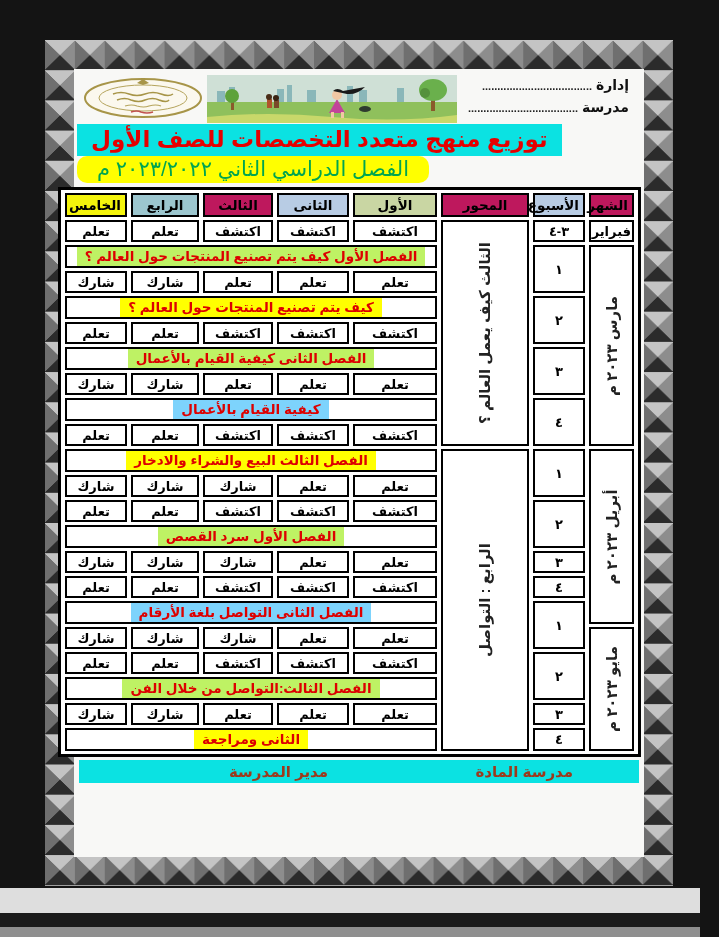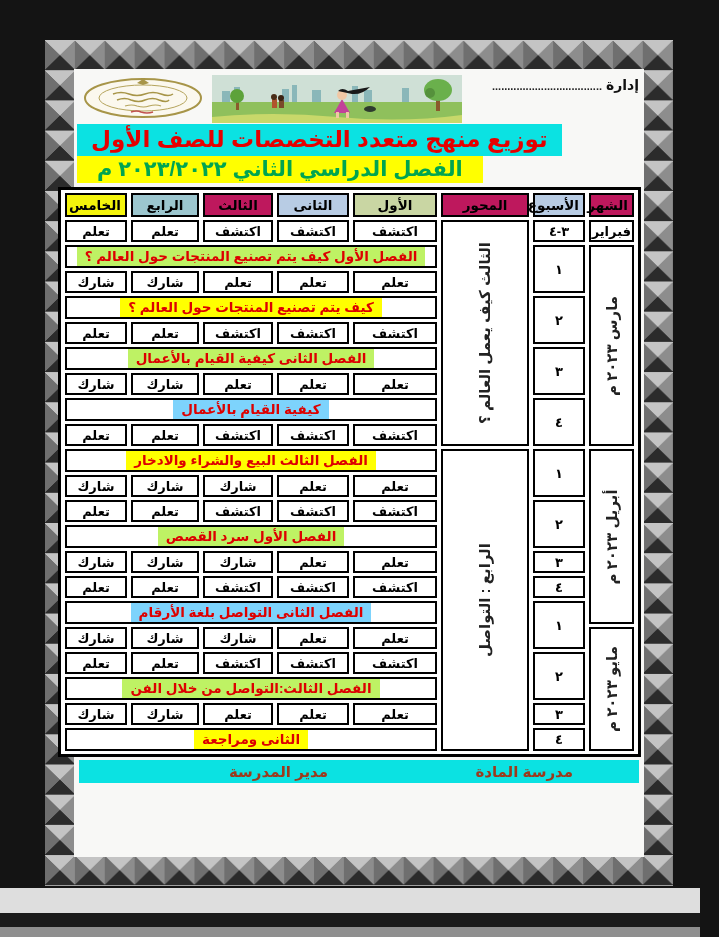--- a/index.html
+++ b/index.html
@@ -8,29 +8,29 @@
   .strip-light{position:absolute;left:0;top:888px;width:700px;height:25px;background:#dedede;}
   .strip-dark{position:absolute;left:0;top:913px;width:700px;height:14px;background:#1b1b1b;}
   .strip-gray{position:absolute;left:0;top:927px;width:700px;height:10px;background:#8f8f8f;}
   
   .frame{position:absolute;left:45px;top:40px;width:628px;height:846px;padding:29px;
     background-color:#555;
     background-image:conic-gradient(from 45deg,#8d8d8d 0deg 90deg,#2b2b2b 90deg 180deg,#6f6f6f 180deg 270deg,#c4c4c4 270deg 360deg);
     background-size:29.9px 30.2px;}
   .paper{width:570px;height:788px;background:#f8f8f6;direction:rtl;padding:3px 3px 0;}
   
-  .topband{display:flex;justify-content:space-between;align-items:flex-start;height:52px;padding:3px 2px 10px;}
+  .topband{display:flex;justify-content:flex-end;align-items:flex-start;height:52px;padding:3px 2px 10px;}
   .adminbox{width:172px;font-weight:bold;font-size:14px;color:#111;line-height:1.55;white-space:nowrap;}
   .adminbox .dots{letter-spacing:1px;font-size:11px;color:#222;}
   .cartoon{width:250px;height:48px;flex:0 0 auto;}
   .stamp{width:128px;height:47px;flex:0 0 auto;}
   
   .t1wrap,.t2wrap{text-align:left;line-height:1;}
   .badge1{display:inline-block;background:#0be2e2;color:#e60000;font-size:23px;font-weight:bold;padding:4px 14px 5px;}
-  .badge2{display:inline-block;background:#ffff00;color:#00a550;font-size:21px;font-weight:bold;padding:2px 20px 4px;}
+  .badge2{display:inline-block;background:#ffff00;color:#00a550;font-size:21px;font-weight:normal;padding:2px 20px 4px;border-radius:10px;}
   
   table.sched{width:564px;margin:4px auto 0;border:3px solid #000;border-collapse:separate;border-spacing:4px 3px;background:#fff;table-layout:fixed;direction:rtl;}
   table.sched th{border:2px solid #000;font-size:13.5px;font-weight:bold;height:24px;padding:0 4px;color:#000;}
   table.sched td{border:2px solid #000;background:#fff;text-align:center;vertical-align:middle;font-weight:bold;font-size:13px;color:#000;height:22px;padding:0 1px;}
   .h-pink{background:#be185d}.h-blue{background:#b8cce4}.h-olive{background:#c9d6a3}
   .h-teal{background:#9cc6ce}.h-yellow{background:#f4f40c}
   .bg-teal{background:#93cdd9}.bg-peach{background:#f6cbaa}.bg-blue{background:#bdd7e7}.bg-yellow{background:#ffff00}
   td.rotcell{position:relative;}
   .vtext{position:absolute;top:50%;left:50%;transform:translate(-50%,-50%) rotate(-90deg);white-space:nowrap;font-size:15px;font-weight:bold;color:#222;}
   .hl{display:inline-block;padding:1px 8px 2px;color:#dd0000;font-size:13.5px;white-space:nowrap;}
@@ -47,20 +47,21 @@
   <div class="strip-light"></div>
   <div class="strip-dark"></div>
   <div class="strip-gray"></div>
 
   <div class="frame">
     <div class="paper">
 
       <div class="topband">
         <div class="adminbox">
           <div><span>إدارة</span> <span class="dots">....................................</span></div>
+          <div><span>مدرسة</span> <span class="dots">....................................</span></div>
         </div>
 
         <svg class="cartoon" viewBox="0 0 250 48" preserveAspectRatio="none">
           <rect x="0" y="0" width="250" height="48" fill="#cfe0d6"></rect>
           <g fill="#7fb1b4" opacity="0.85">
             <rect x="10" y="16" width="8" height="14"></rect>
               <rect x="22" y="12" width="6" height="18"></rect>
             <rect x="70" y="14" width="7" height="16"></rect>
               <rect x="80" y="10" width="5" height="20"></rect>
             <rect x="100" y="15" width="9" height="15"></rect>

